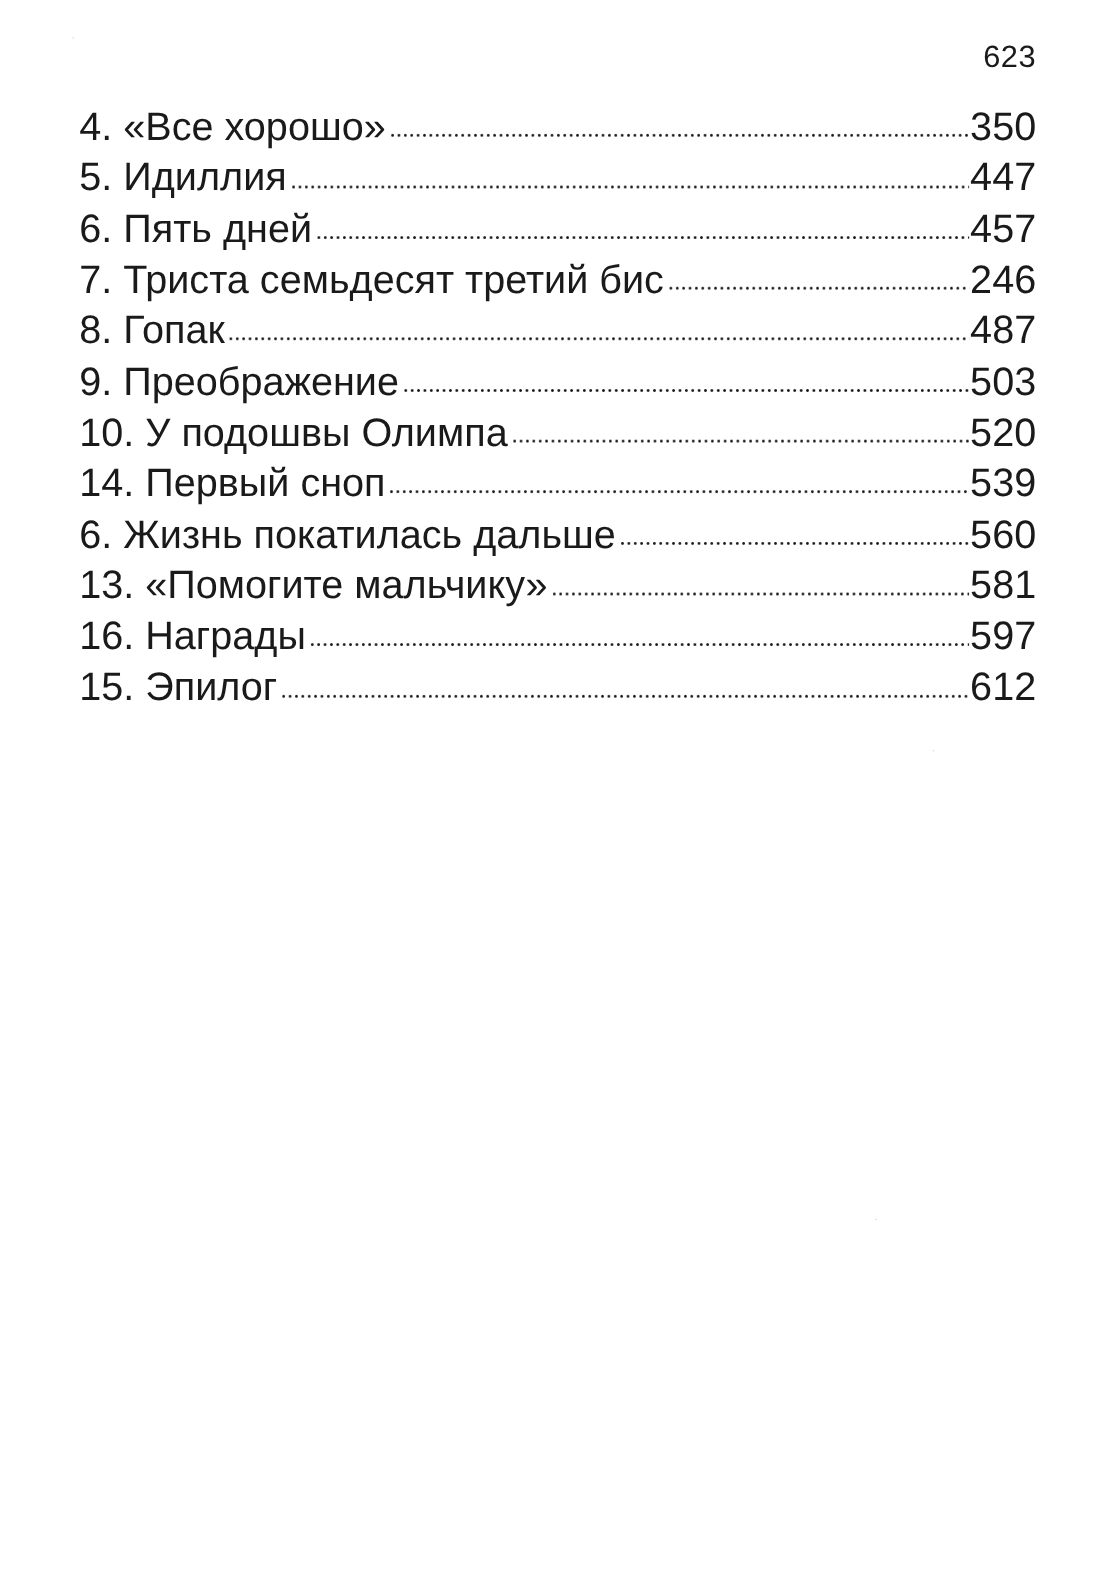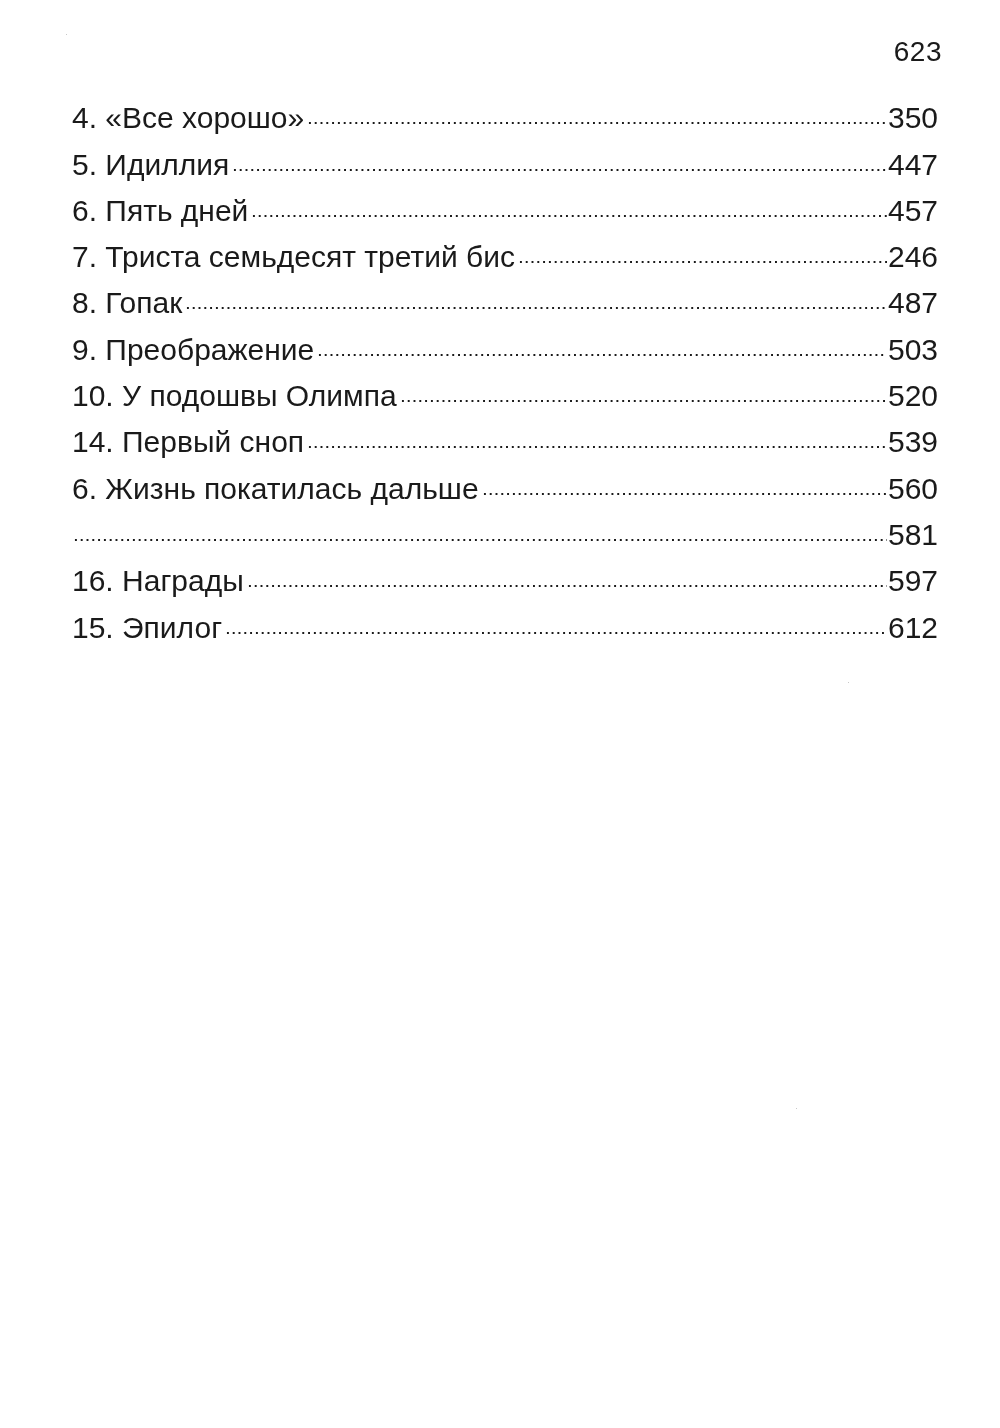--- a/index.html
+++ b/index.html
@@ -23,23 +23,23 @@
       letter-spacing: 0.5px;
     }
     .toc {
       position: absolute;
       top: 92px;
       left: 72px;
       width: 870px;
     }
     .toc-row {
       display: flex;
-      align-items: flex-end;
+      align-items: center;
       height: 46.3px;
-      font-size: 30px;
+      font-size: 36px;
       line-height: 40px;
       white-space: nowrap;
     }
     .toc-title {
       flex: 0 0 auto;
       padding-right: 2px;
     }
     .toc-dots {
       flex: 1 1 auto;
       overflow: hidden;
@@ -110,20 +110,21 @@
     <span class="toc-title">14. Первый сноп</span>
     <span class="toc-dots"></span>
     <span class="toc-page">539</span>
   </div>
   <div class="toc-row">
     <span class="toc-title">6. Жизнь покатилась дальше</span>
     <span class="toc-dots"></span>
     <span class="toc-page">560</span>
   </div>
   <div class="toc-row">
+    <span class="toc-title">13. «Помогите мальчику»</span>
     <span class="toc-dots"></span>
     <span class="toc-page">581</span>
   </div>
   <div class="toc-row">
     <span class="toc-title">16. Награды</span>
     <span class="toc-dots"></span>
     <span class="toc-page">597</span>
   </div>
   <div class="toc-row">
     <span class="toc-title">15. Эпилог</span>

